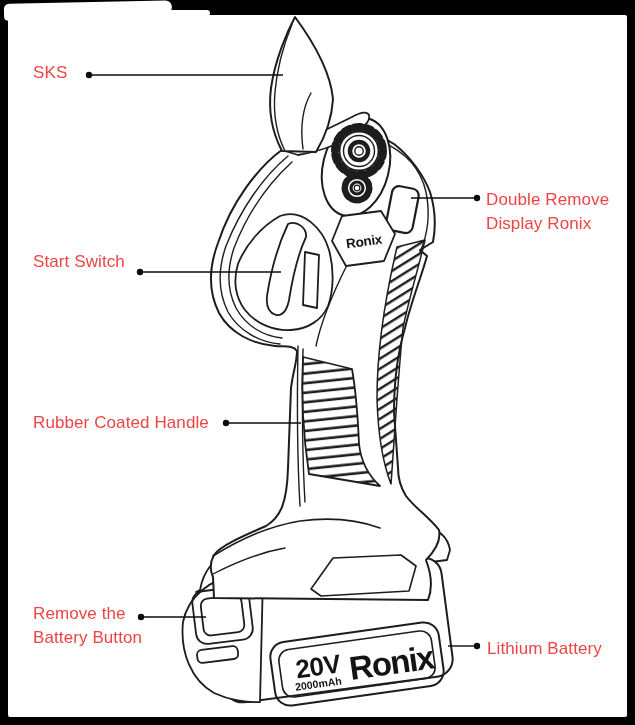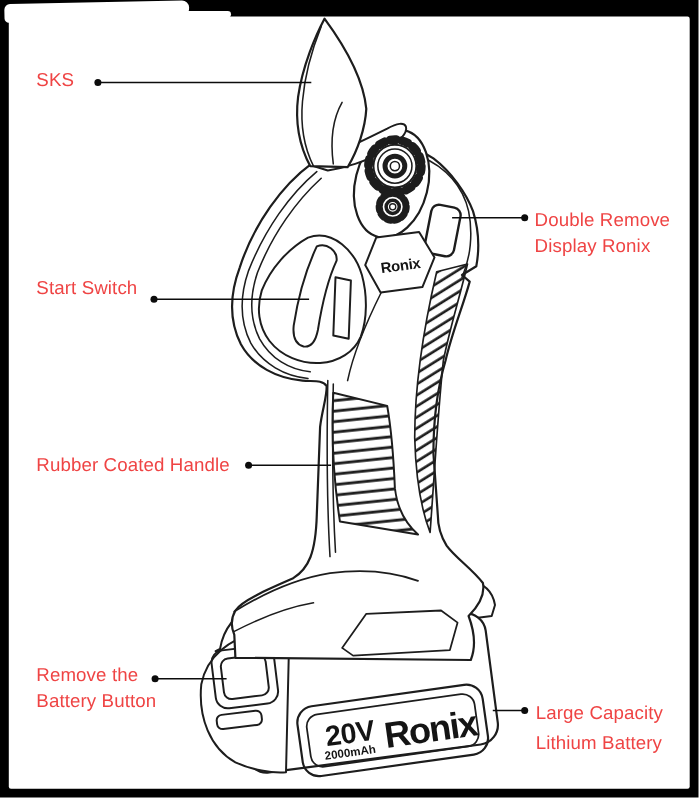--- a/index.html
+++ b/index.html
@@ -184,15 +184,14 @@
   <span>Start Switch</span>
 </div>
 <div class="callout co-handle">
   <span>Rubber Coated Handle</span>
 </div>
 <div class="callout co-removebtn">
   <span>Remove the</span>
   <span>Battery Button</span>
 </div>
 <div class="callout co-battery">
-  <span>Large Capacity</span>
   <span>Lithium Battery</span>
 </div>
 
 </body></html>

